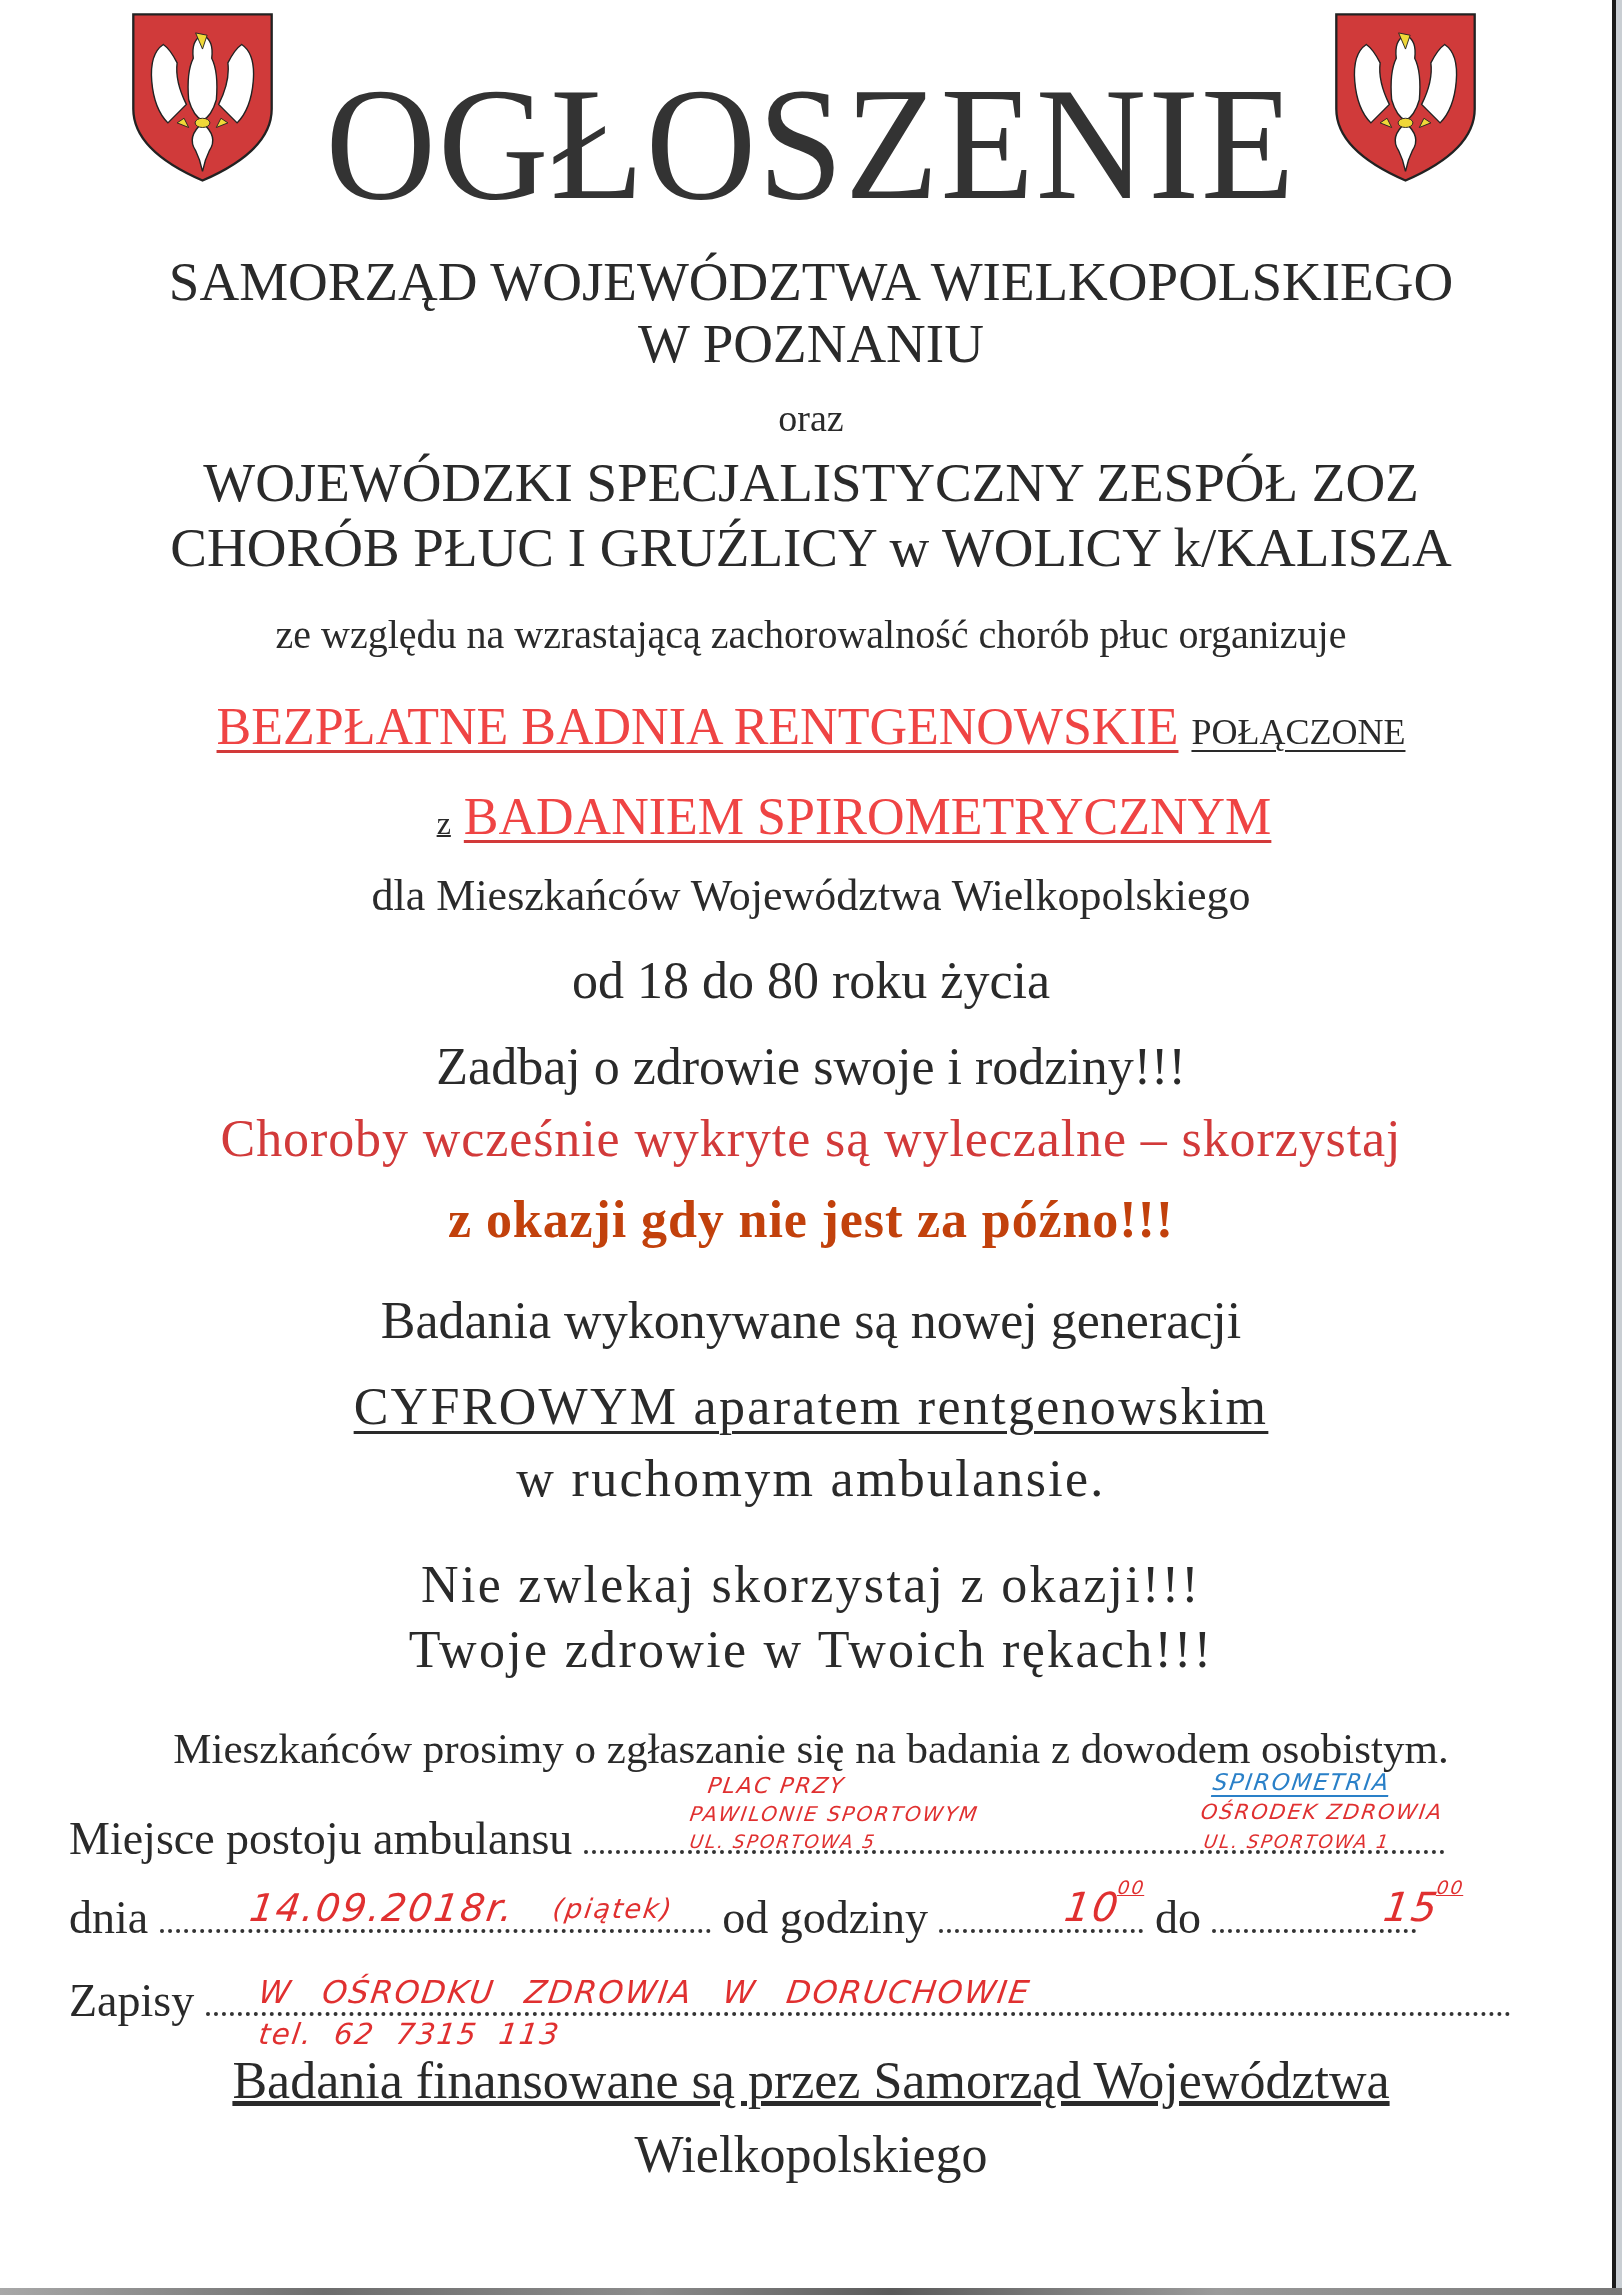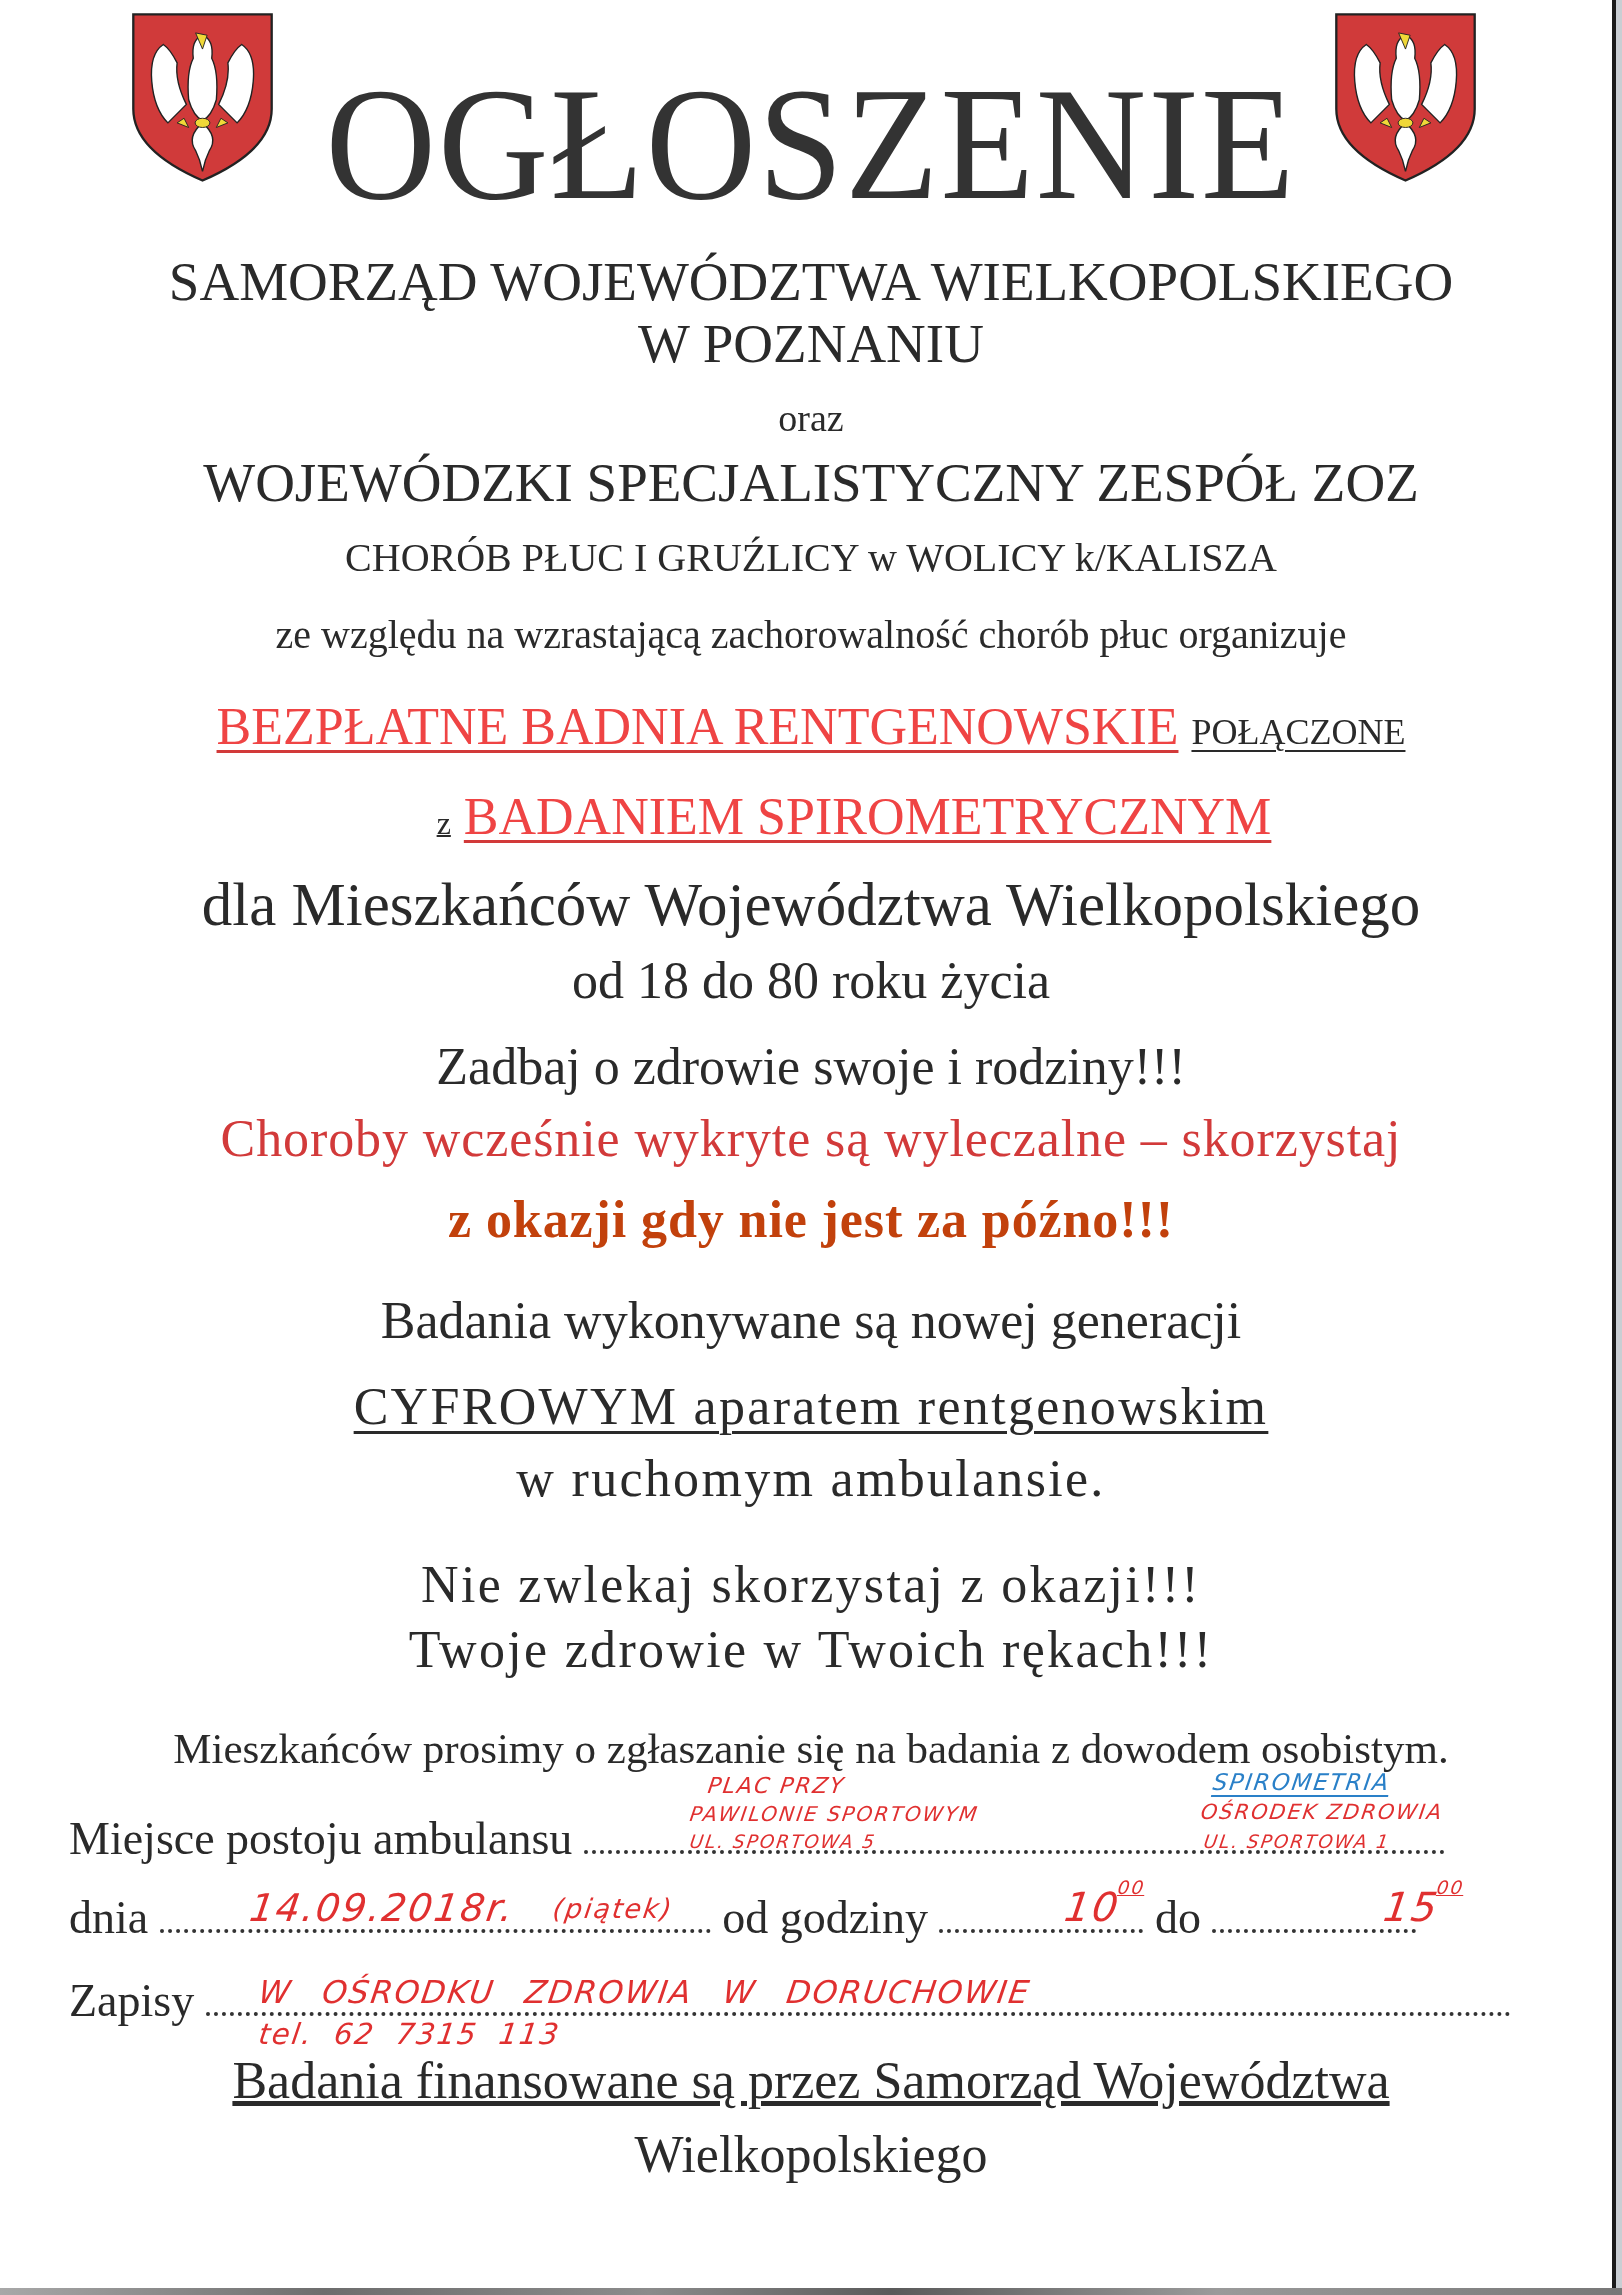--- a/index.html
+++ b/index.html
@@ -13,30 +13,30 @@
       background: linear-gradient(90deg,#a8a8a8,#6d6d6d 20%,#8b8b8b 40%,#5a5a5a 55%,#9a9a9a 75%,#777 100%); }
     .center { position: absolute; left: 0; width: 1622px; text-align: center; white-space: nowrap; }
     .crest { position: absolute; top: 11.6px; width: 143px; height: 171px; }
     .crest-left { left: 131px; }
     .crest-right { left: 1334px; }
     .title { top: 56px; font-size: 153px; letter-spacing: 1.9px; color: #333; transform: scaleY(1.05); }
     .l1 { top: 250px; font-size: 55px; }
     .l2 { top: 312px; font-size: 55px; }
     .l3 { top: 396px; font-size: 38px; }
     .l4 { top: 451px; font-size: 55px; }
-    .l5 { top: 534px; font-size: 40px; }
+    .l5 { top: 516px; font-size: 55px; }
     .l6 { top: 611px; font-size: 40px; }
     .red { color: #ef4444; }
     .l7 { top: 697px; font-size: 52px; }
     .l7 .u-red { text-decoration: underline; text-decoration-color: #d23a3a; text-decoration-thickness: 2.8px; text-underline-offset: 5.6px; }
     .l7 .sm { font-size: 36px; color: #2a2a2a; text-decoration: underline; text-decoration-thickness: 2.3px; text-underline-offset: 5.6px; }
     .l8 { top: 787px; font-size: 52px; margin-left: 43px; }
     .l8 .sm { font-size: 32px; color: #2a2a2a; text-decoration: underline; text-decoration-thickness: 1.9px; }
     .l8 .u-red { text-decoration: underline; text-decoration-color: #d23a3a; text-decoration-thickness: 2.8px; text-underline-offset: 5.6px; }
-    .l9 { top: 870px; font-size: 61px; }
+    .l9 { top: 870px; font-size: 44px; }
     .l10 { top: 951px; font-size: 52px; }
     .l11 { top: 1037px; font-size: 52px; }
     .l12 { top: 1109px; font-size: 52px; color: #d23a3a; letter-spacing: 0.9px; }
     .l13 { top: 1190px; font-size: 52px; color: #c2410c; letter-spacing: 0.9px; font-weight: bold; }
     .l14 { top: 1291px; font-size: 52px; }
     .l15 { top: 1377px; font-size: 52px; letter-spacing: 2.3px; text-decoration: underline; text-decoration-thickness: 2.8px; text-underline-offset: 6.5px; }
     .l16 { top: 1449px; font-size: 52px; letter-spacing: 2.3px; }
     .l17 { top: 1555px; font-size: 52px; letter-spacing: 2.3px; }
     .l18 { top: 1620px; font-size: 52px; letter-spacing: 2.3px; }
     .l19 { top: 1724px; font-size: 43px; }

